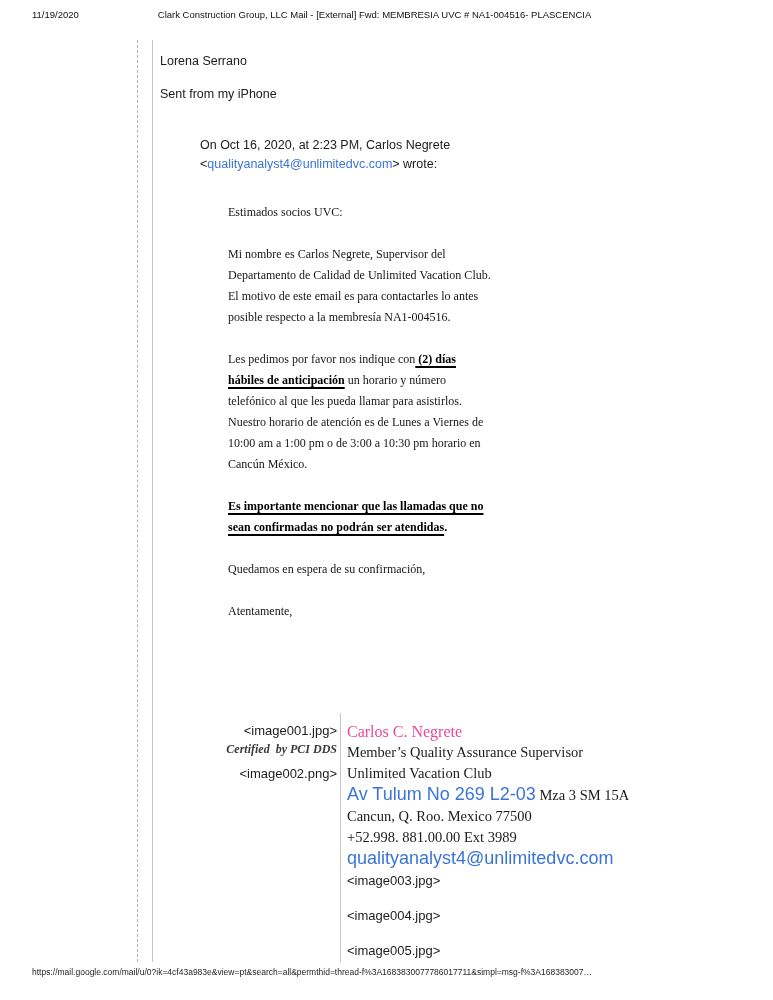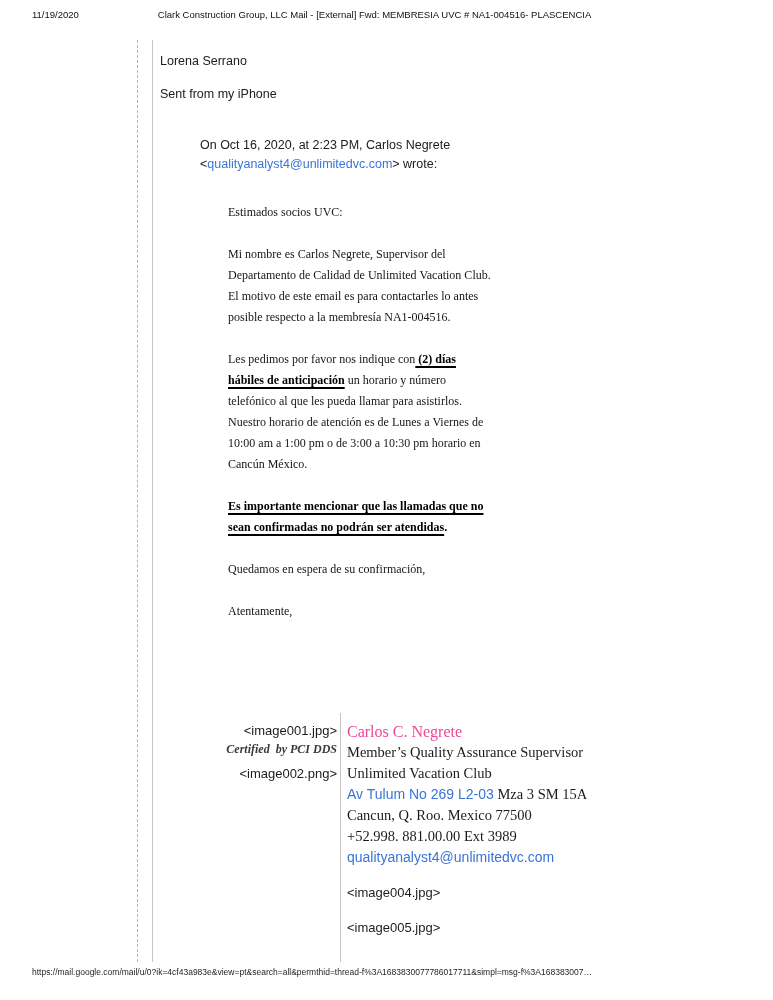--- a/index.html
+++ b/index.html
@@ -60,21 +60,21 @@
     white-space: pre;
   }
   .sig-left .att2 { margin-top: 9px; }
   .sig-right {
     position: absolute; left: 347px; top: 721px; width: 330px;
     font-family: "Liberation Serif", "DejaVu Serif", serif;
     font-size: 14.5px; line-height: 21px; color: #1b1b1b;
   }
   .sig-row { white-space: pre-wrap; }
   .sig-name { font-weight: normal; font-size: 16px; color: #ec4899; }
-  .sig-right .sans-link { font-family: "Liberation Sans", "DejaVu Sans", sans-serif; font-size: 14px; }
+  .sig-right .sans-link { font-family: "Liberation Sans", "DejaVu Sans", sans-serif; font-size: 18px; }
   .sig-right .att-row { line-height: 21px; }
   .sig-right .gap { margin-top: 14px; }
   
   .ftr-url {
     position: absolute; left: 32px; top: 967px;
     font-size: 8.5px; color: #1f1f1f; white-space: nowrap;
   }
   .ftr-page { position: absolute; left: 714px; top: 966px; font-size: 9px; color: #1f1f1f; }
 </style>
 </head>
@@ -123,20 +123,21 @@
   </div>
 
   <div class="sig-right">
     <div class="sig-row sig-name">Carlos C. Negrete</div>
     <div class="sig-row">Member’s Quality Assurance Supervisor</div>
     <div class="sig-row">Unlimited Vacation Club</div>
     <div class="sig-row"><a class="blue-link sans-link">Av Tulum No 269 L2-03</a><span> Mza 3 SM 15A</span></div>
     <div class="sig-row">Cancun, Q. Roo. Mexico 77500</div>
     <div class="sig-row">+52.998. 881.00.00 Ext 3989</div>
     <div class="sig-row"><a class="blue-link sans-link">qualityanalyst4@unlimitedvc.com</a></div>
+    <div class="att-text att-row">&lt;image003.jpg&gt;</div>
     <div class="att-text att-row gap">&lt;image004.jpg&gt;</div>
     <div class="att-text att-row gap">&lt;image005.jpg&gt;</div>
   </div>
 
   <div class="ftr-url">https://mail.google.com/mail/u/0?ik=4cf43a983e&amp;view=pt&amp;search=all&amp;permthid=thread-f%3A1683830077786017711&amp;simpl=msg-f%3A168383007…</div>
   <div class="ftr-page">17/23</div>
 
 </div>
 
 </body></html>

